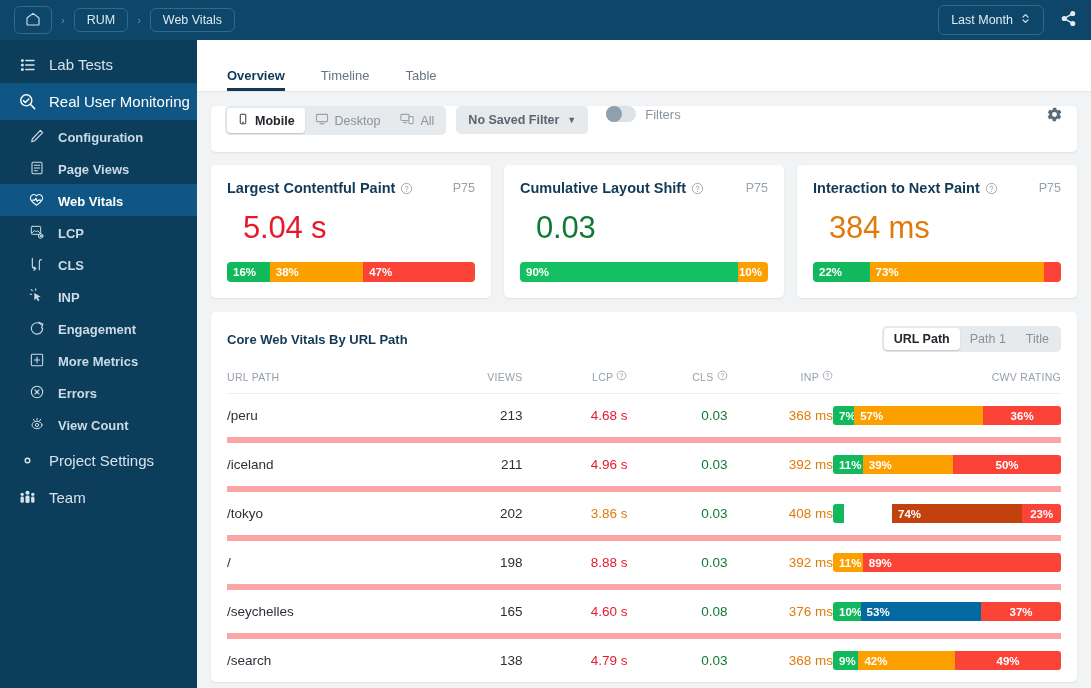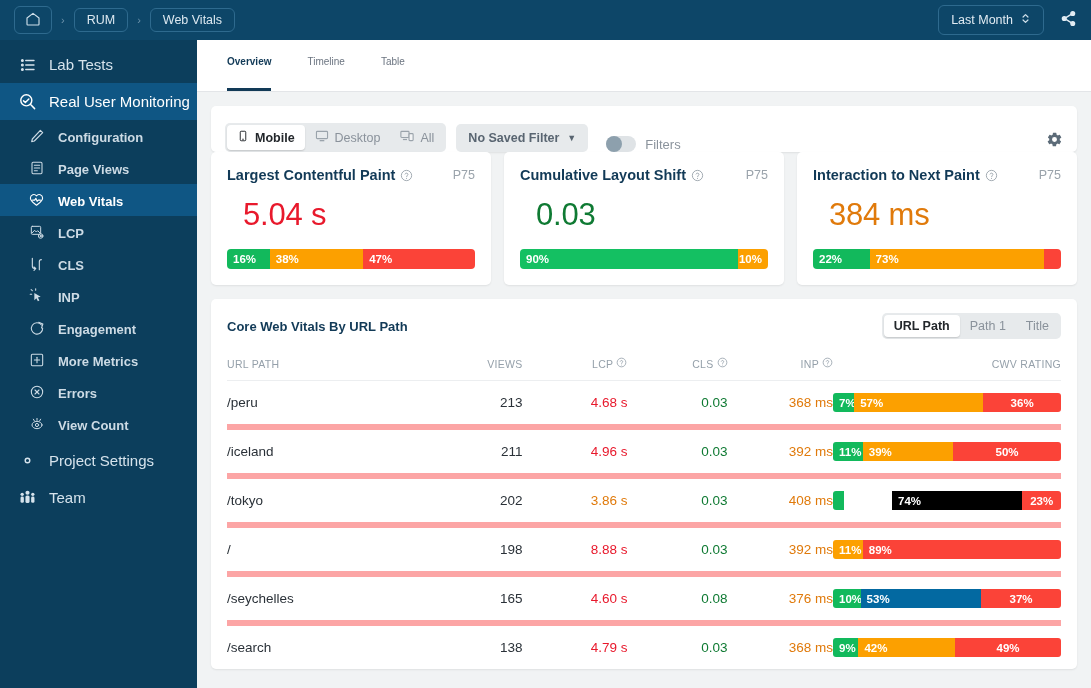--- a/index.html
+++ b/index.html
@@ -76,43 +76,44 @@
   .main { flex: 1; background: #ffffff; display: flex; flex-direction: column; min-width: 0;}
   .tabs {
     display: flex; align-items: flex-end;
     gap: 0;
     padding: 0 0 0 30px;
     height: 52px;
     background: #fff;
     border-bottom: 1px solid #e3e5e8;
   }
   .tab {
-    font-size: 10px; color: #6b7480;
-    padding: 0 18px 24px 18px;
+    font-size: 13px; color: #6b7480;
+    padding: 0 18px 8px 18px;
     position: relative;
   }
   .tab:first-child { padding-left: 0; padding-right: 18px; }
   .tab.active { color: #123a57; font-weight: bold; }
   .tab.active:after {
     content:''; position:absolute; left:0; right:18px; bottom:0;
     height: 3px; background: #123a57;
   }
   .content {
     flex: 1; background: #f1f3f4;
     padding: 14px 14px 0 14px;
     overflow: hidden;
   }
 
   
   .filterbar {
     background: #fff; border-radius: 5px;
     height: 46px;
-    display: flex; align-items: flex-end;
+    display: flex; align-items: flex-start;
     padding: 0 14px 0 14px;
     box-shadow: 0 1px 2px rgba(0,0,0,.08);
+    margin-bottom: 13px;
   }
   .seg {
     display: flex; background: #e7eaec; border-radius: 5px;
     padding: 2px; gap: 0;
   }
   .seg-item {
     display: flex; align-items: center; gap: 6px;
     font-size: 12.5px; color: #8a929b;
     padding: 4px 10px; border-radius: 4px;
     white-space: nowrap;
@@ -622,21 +623,21 @@
 
               <tr>
                 <td class="l">/tokyo</td>
                 <td>202</td>
                 <td style="color:#e07a0b;">3.86 s</td>
                 <td style="color:#0f7a33;">0.03</td>
                 <td style="color:#e07a0b;">408 ms</td>
                 <td>
                   <div class="rowbar">
                     <div class="seg-b" style="flex:3;background:#12b95c;"></div>
-                    <div class="seg-b" style="flex:74;background:#000000;margin-left:48px;">74%</div>
+                    <div class="seg-b" style="flex:74;background:#c2410c;margin-left:48px;">74%</div>
                     <div class="seg-b" style="flex:23;background:#fb4338;justify-content:center;padding-left:0;">23%</div>
                   </div>
                 </td>
               </tr>
 
               <tr>
                 <td class="l">/</td>
                 <td>198</td>
                 <td style="color:#e8192c;">8.88 s</td>
                 <td style="color:#0f7a33;">0.03</td>

